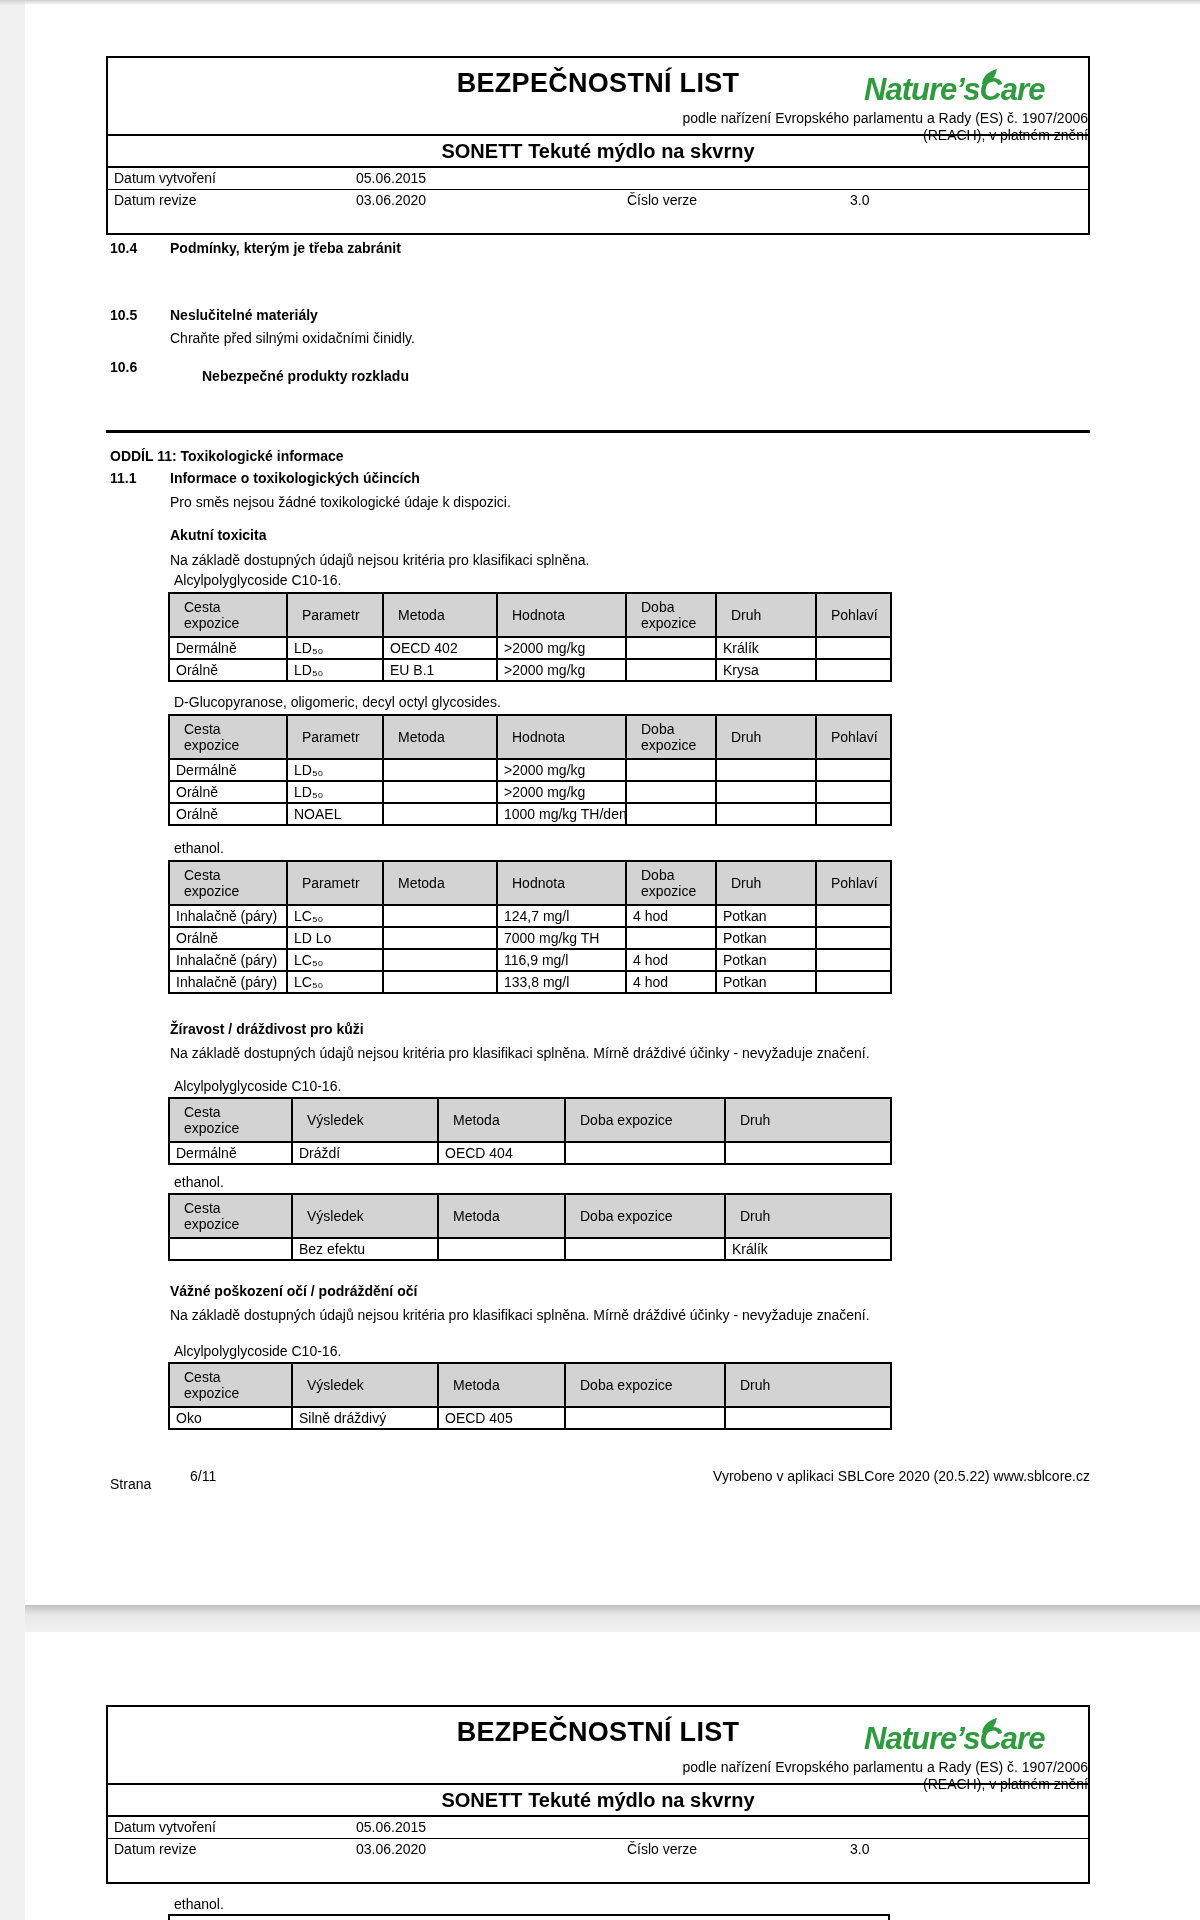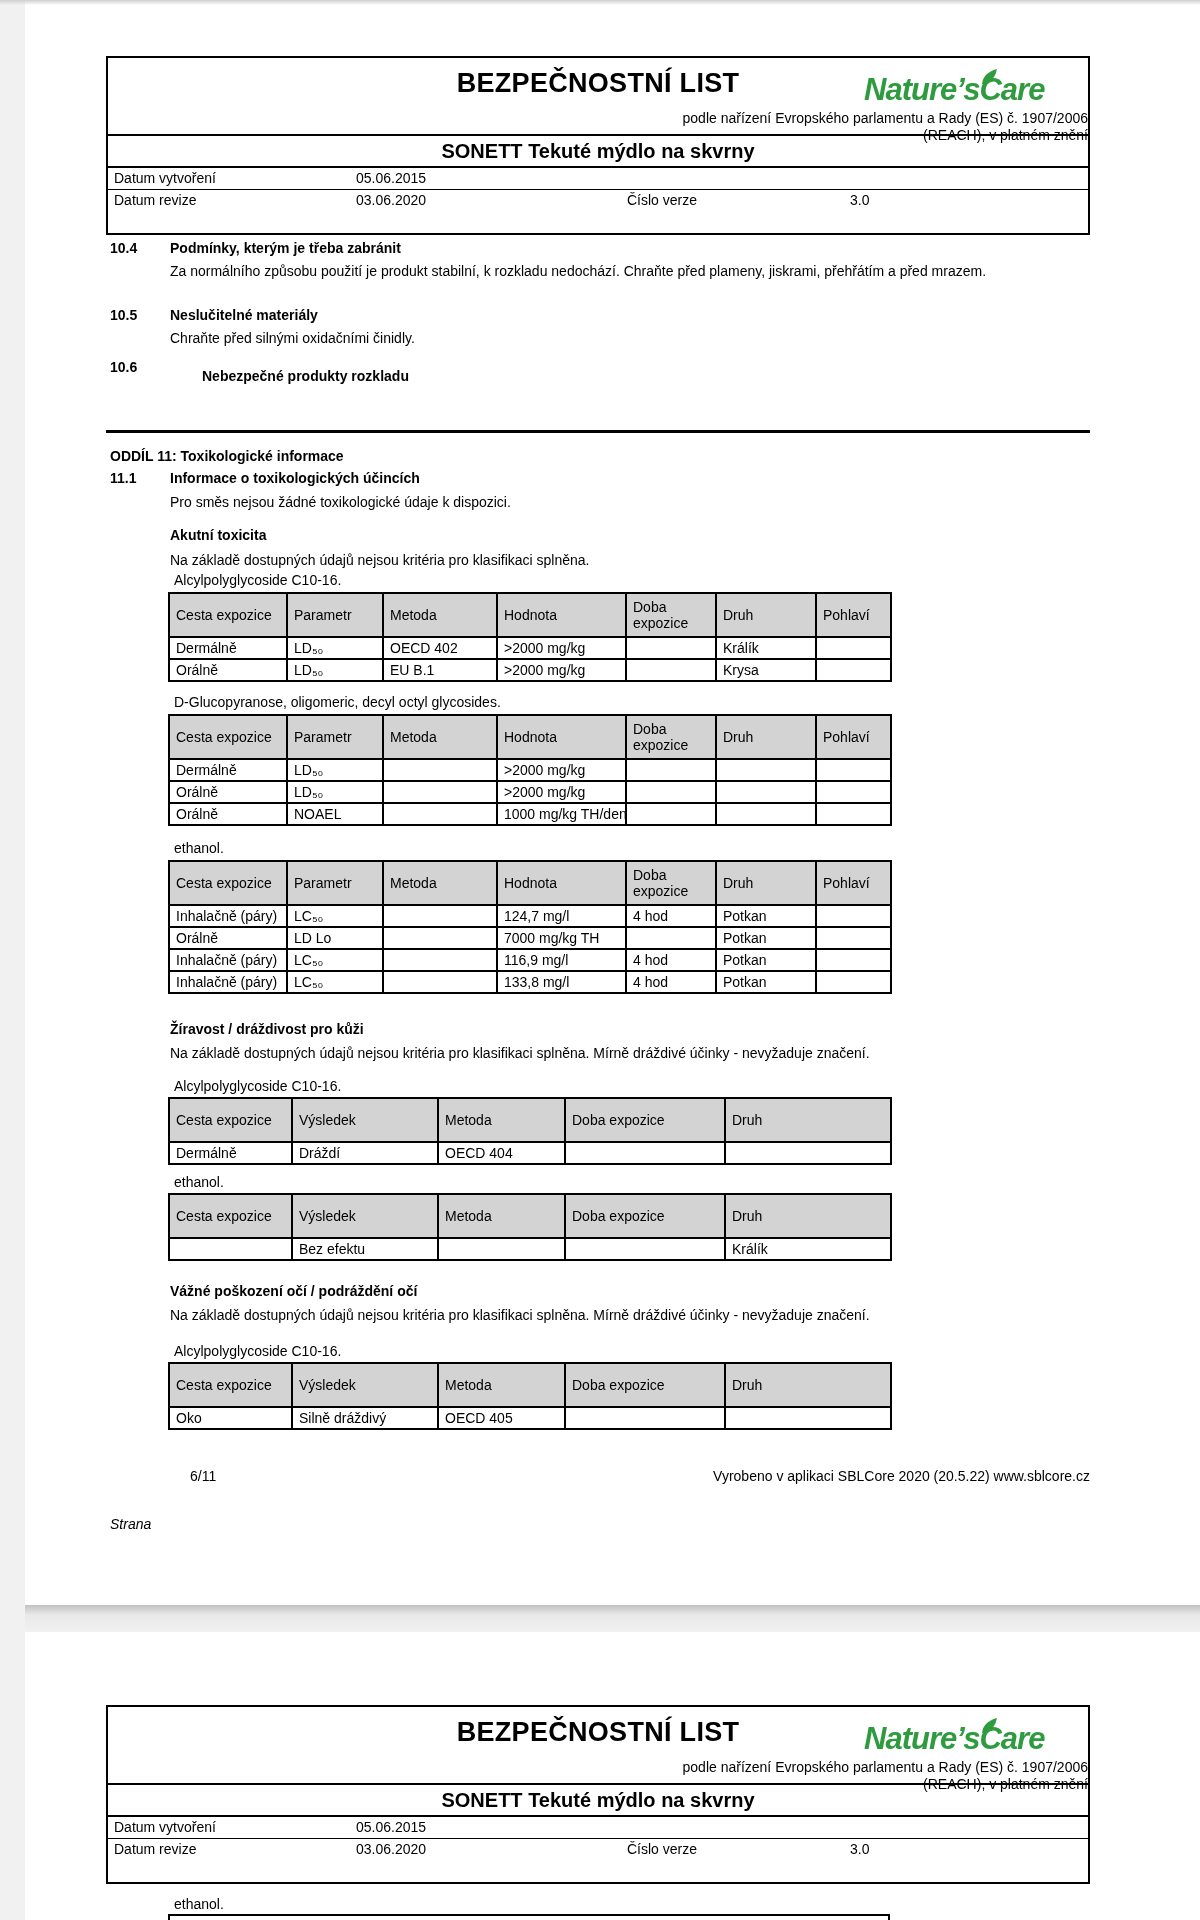--- a/index.html
+++ b/index.html
@@ -32,21 +32,21 @@
   .abs{position:absolute;}
   .num{left:110px;font-weight:bold;font-size:14px;}
   .h1{left:170px;font-weight:bold;font-size:14px;}
   .h0{left:110px;font-weight:bold;font-size:14px;}
   .body-text{left:170px;width:918px;font-size:14px;line-height:20.5px;text-align:justify;}
   .divider{left:106px;width:984px;height:3px;background:#000;}
   .tbl-label{left:174px;font-size:14px;}
   table.tox{position:absolute;left:168px;width:722px;border-collapse:collapse;table-layout:fixed;
     font-size:14px;background:#fff;}
   table.tox th{background:#d3d3d3;border:2px solid #000;font-weight:normal;text-align:left;
-    vertical-align:middle;padding:1px 6px;height:40px;overflow:hidden;}
+    vertical-align:middle;padding:1px 14px;height:40px;overflow:hidden;}
   table.tox td{border:2px solid #000;padding:0 6px;height:20px;vertical-align:middle;overflow:hidden;white-space:nowrap;}
   .footer-lab{left:110px;font-size:14px;}
   .footer-val{left:190px;font-size:14px;}
   .footer-right{right:110px;font-size:14px;}
   .partial-line{left:168px;width:722px;height:8px;border-top:2px solid #000;
     border-left:2px solid #000;border-right:2px solid #000;box-sizing:border-box;}
 </style>
 </head>
 <body>
 
@@ -79,21 +79,20 @@
     <div class="date-row">
       <span class="lab">Datum revize</span>
       <span class="val">03.06.2020</span>
       <span class="verlab">Číslo verze</span>
       <span class="verval">3.0</span>
     </div>
   </div>
 
   <div class="abs num" style="top:240px;">10.4</div>
   <div class="abs h1" style="top:240px;">Podmínky, kterým je třeba zabránit</div>
-  <div class="abs body-text" style="top:261px;">Za normálního způsobu použití je produkt stabilní, k rozkladu nedochází. Chraňte před plameny, jiskrami, přehřátím a před mrazem.</div>
 
   <div class="abs num" style="top:307px;">10.5</div>
   <div class="abs h1" style="top:307px;">Neslučitelné materiály</div>
   <div class="abs body-text" style="top:328px;">Chraňte před silnými oxidačními činidly.</div>
 
   <div class="abs num" style="top:359px;">10.6</div>
   <div class="abs h1" style="top:368px;padding-left:32px;">Nebezpečné produkty rozkladu</div>
 
   <div class="abs divider" style="top:430px;"></div>
 
@@ -350,21 +349,21 @@
         <tr>
           <td>Oko</td>
           <td>Silně dráždivý</td>
           <td>OECD 405</td>
           <td></td>
           <td></td>
         </tr>
       </tbody>
     </table>
 
-  <div class="abs footer-lab" style="top:1516px;font-style:italic;">Strana</div>
+  <div class="abs footer-lab" style="top:1476px;">Strana</div>
   <div class="abs footer-val" style="top:1468px;">6/11</div>
   <div class="abs footer-right" style="top:1468px;">Vyrobeno v aplikaci SBLCore 2020 (20.5.22) www.sblcore.cz</div>
 
   <div class="hdr-box" style="top:1705px;">
     <div class="hdr-top">
       <div class="hdr-title">BEZPEČNOSTNÍ LIST</div>
       <div class="hdr-sub">
         <div>podle nařízení Evropského parlamentu a Rady (ES) č. 1907/2006</div>
         <div>(REACH), v platném znění</div>
       </div>

